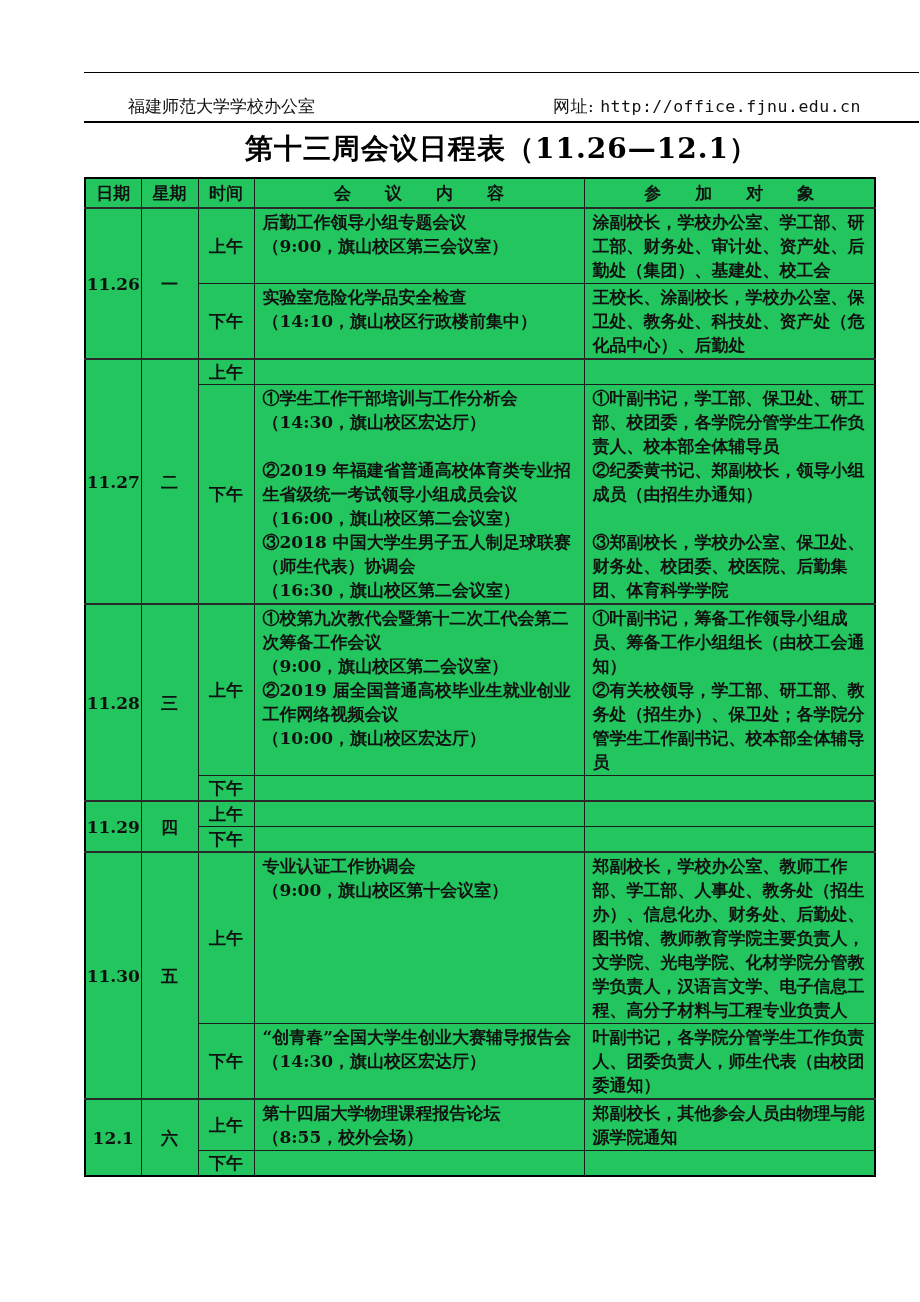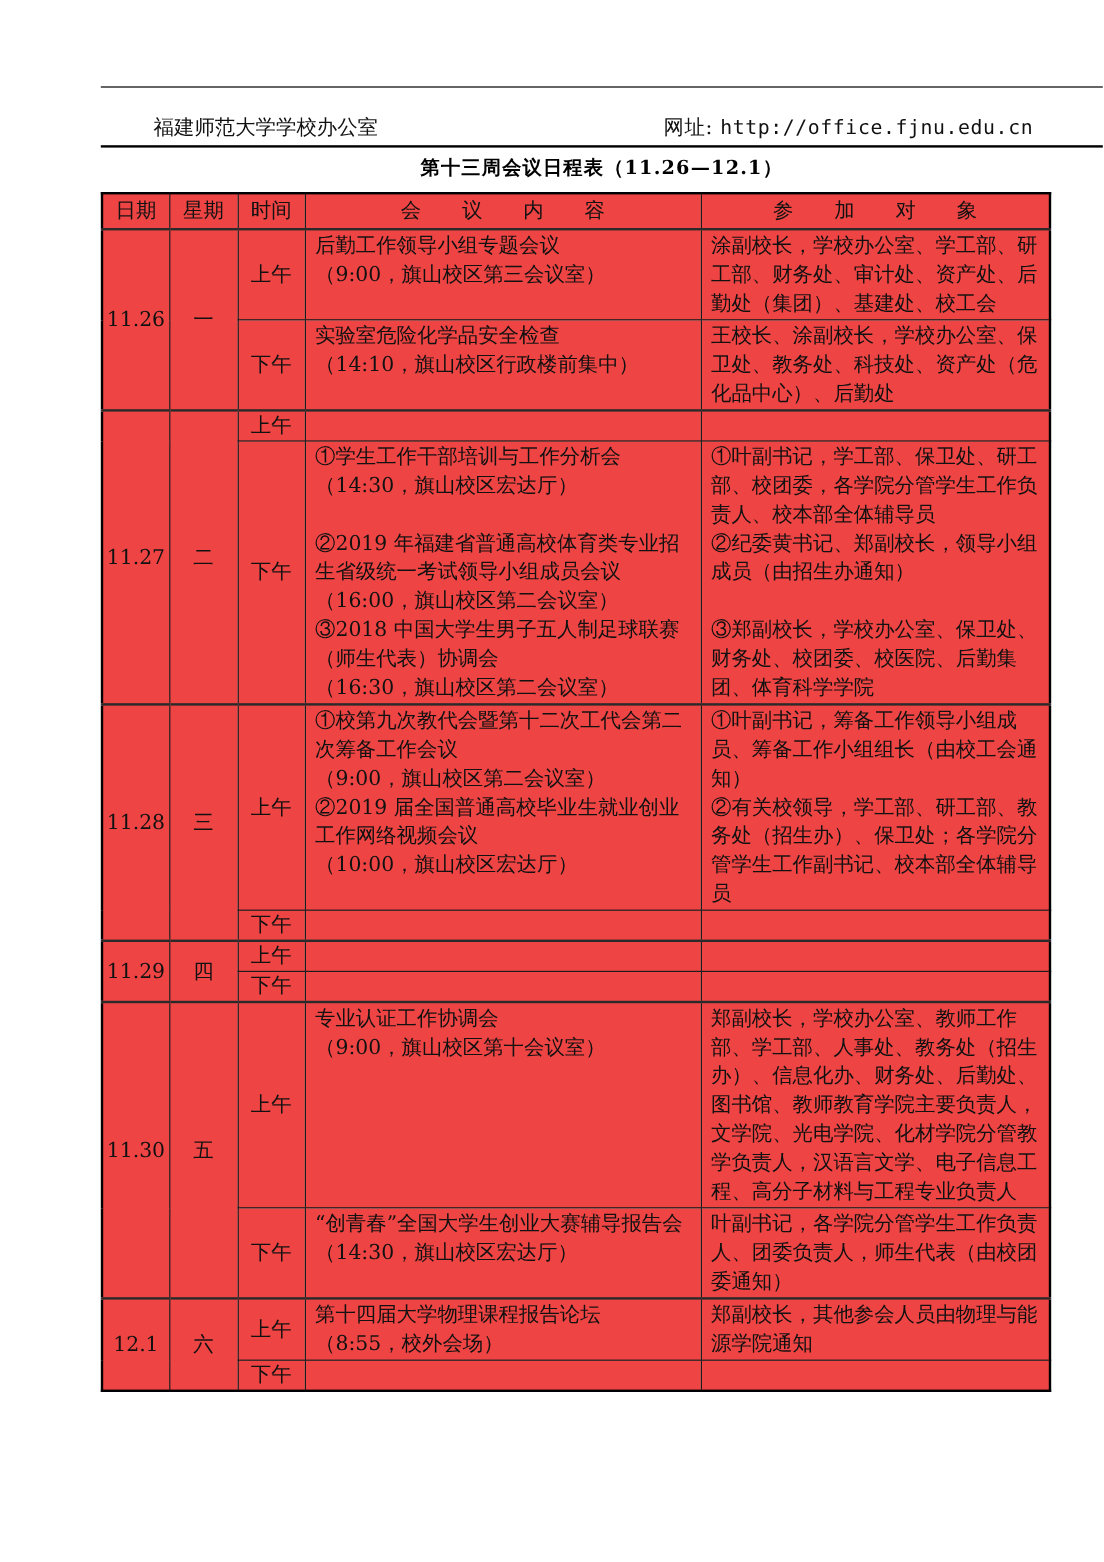--- a/index.html
+++ b/index.html
@@ -31,37 +31,37 @@
     font-family: "DejaVu Sans", "Liberation Sans", sans-serif;
     font-size: 29px;
     font-weight: bold;
     letter-spacing: 3px;
     word-spacing: 10px;
     color: #000;
   }
   h2.subtitle {
     margin: 7px 0 9px 0;
     text-align: center;
-    font-size: 16px;
+    font-size: 28px;
     font-weight: bold;
     letter-spacing: 1px;
     color: #000;
   }
   table.schedule {
     border-collapse: collapse;
     table-layout: fixed;
     width: 790px;
     font-size: 17px;
     line-height: 24px;
     border: 2px solid #000;
   }
   .schedule th, .schedule td {
     border: 1px solid #1c1c1c;
-    font-weight: normal;
-    background: #ef4444;
+    font-weight: bold;
+    background: #22c55e;
   }
   .schedule thead th {
     height: 26px;
     text-align: center;
     border-bottom: 2px solid #2a2a2a;
     padding: 1px 0;
   }
   tr.day-start td { border-top: 2px solid #2a2a2a; }
   td.c-date, td.c-week, td.c-time {
     text-align: center;

